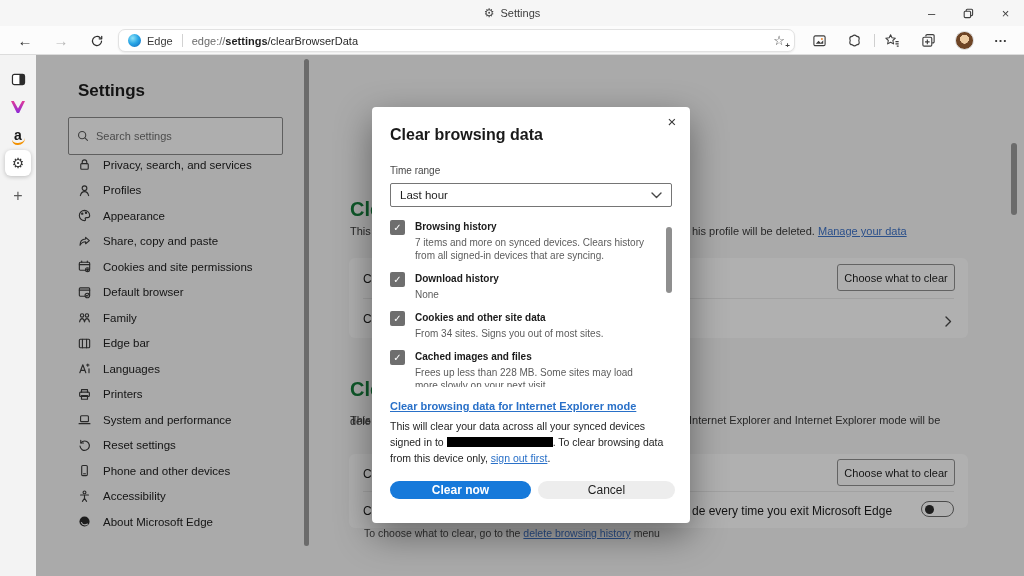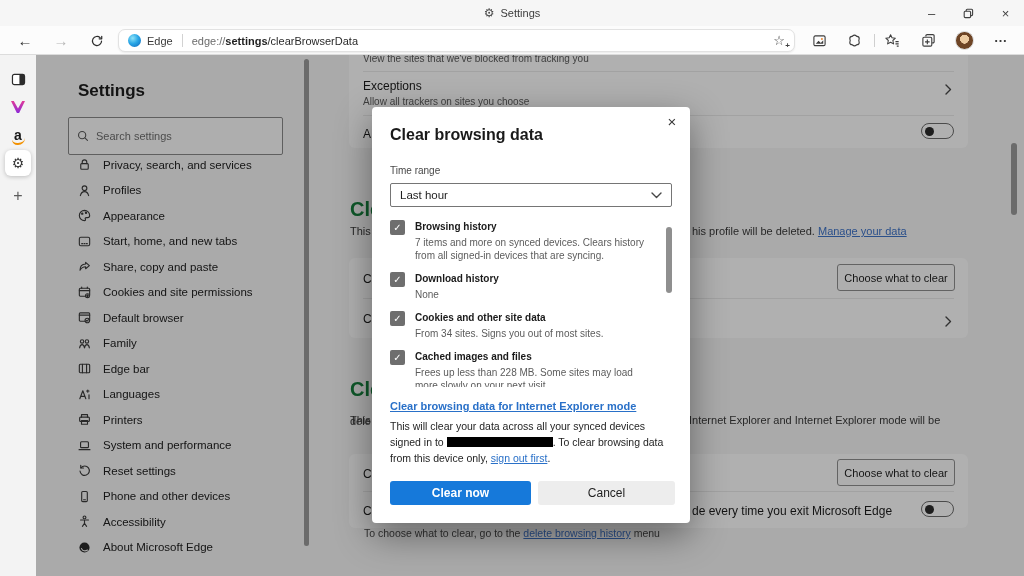--- a/index.html
+++ b/index.html
@@ -107,21 +107,21 @@
           display:flex; align-items:center; justify-content:center; margin-top:1px; }
   .ctext { margin-left:10px; }
   .clabel { font-size:10px; font-weight:700; color:#1a1a1a; line-height:15px; }
   .cdesc { font-size:10px; color:#5c5c5c; line-height:13px; margin-top:2px; width:240px; }
   .list-scroll { position:absolute; left:294px; top:120px; width:6px; height:66px; background:#8f8f8f; border-radius:3px; }
   .ie-link { position:absolute; left:18px; top:293px; font-size:11px; font-weight:700; color:#2970c8; text-decoration:underline; }
   .dlg-note { position:absolute; left:18px; top:311px; width:286px; font-size:10.5px; line-height:16px; color:#242424; }
   .redact { display:inline-block; width:106px; height:10px; background:#000; vertical-align:-1px; }
   .dlg-link { color:#2970c8; text-decoration:underline; }
   .dlg-buttons { position:absolute; left:18px; top:374px; display:flex; gap:7px; }
-  .btn { height:24px; border-radius:3px; display:flex; align-items:center; justify-content:center; font-size:12px; }
+  .btn { height:18px; border-radius:9px; display:flex; align-items:center; justify-content:center; font-size:12px; }
   .btn-primary { width:141px; background:#1679da; color:#fff; font-weight:700; }
   .btn-secondary { width:137px; background:#ededed; color:#1f1f1f; }
 </style>
 </head>
 <body>
 
 <div id="window">
 
   <div class="titlebar">
     <div class="tabtitle">
@@ -243,29 +243,20 @@
               <path d="M8 2.5a5.5 5.5 0 1 0 0 11c1 0 1.3-.7.9-1.4-.5-.9 0-1.9 1.2-1.9h1.2c1 0 2.2-.8 2.2-2.2A5.7 5.7 0 0 0 8 2.5z"></path>
               <circle cx="5.6" cy="6" r=".7"></circle>
               <circle cx="9.6" cy="5" r=".7"></circle>
             </svg>
           </span>
         <span class="nlabel">Appearance</span>
       </div>
       <div class="nav-item">
         <span class="nico">
             <svg width="15" height="15" viewBox="0 0 16 16">
-              <rect x="2.5" y="3.5" width="11" height="9" rx="1.5"></rect>
-              <path d="M5 10.3h1M7.5 10.3h1M10 10.3h1"></path>
-            </svg>
-          </span>
-        <span class="nlabel">Start, home, and new tabs</span>
-      </div>
-      <div class="nav-item">
-        <span class="nico">
-            <svg width="15" height="15" viewBox="0 0 16 16">
               <path d="M9.2 3.6l4 3.4-4 3.4V8.2C6 8.2 4.4 9.8 3.2 12c0-4.2 2.3-6.4 6-6.6z"></path>
             </svg>
           </span>
         <span class="nlabel">Share, copy and paste</span>
       </div>
       <div class="nav-item">
         <span class="nico">
             <svg width="15" height="15" viewBox="0 0 16 16">
               <rect x="2.5" y="3.5" width="11" height="8.5" rx="1"></rect>
               <path d="M2.5 6h11M5 3.5V2.2M11 3.5V2.2"></path>
@@ -366,34 +357,20 @@
               <path d="M4.8 9.2c.6 1.6 2 2.4 3.6 2.4 1 0 2-.3 2.8-.9" stroke="#f3f3f3"></path>
             </svg>
           </span>
         <span class="nlabel">About Microsoft Edge</span>
       </div>
     </div>
 
     <div class="sb-scroll"></div>
     <div class="win-scroll"></div>
 
-    <div class="card" style="top:-22px; height:115px;">
-      <div class="subtext" style="position:absolute; left:14px; top:20px;">View the sites that we've blocked from tracking you</div>
-      <div class="divline" style="top:38px;"></div>
-      <div class="rowlabel" style="position:absolute; left:14px; top:46px;">Exceptions</div>
-      <div class="subtext" style="position:absolute; left:14px; top:63px;">Allow all trackers on sites you choose</div>
-      <div class="chev" style="top:48px;"><svg width="7" height="11" viewBox="0 0 7 11">
-            <path d="M1 1l4.5 4.5L1 10"></path>
-          </svg></div>
-      <div class="divline" style="top:82px;"></div>
-      <div class="rowlabel" style="position:absolute; left:14px; top:94px;">A</div>
-      <div class="toggle" style="top:90px;">
-          <span class="knob"></span>
-        </div>
-    </div>
 
     <div class="secheading" style="left:314px; top:143px;">Cle</div>
     <div class="bodytext" style="left:314px; top:170px;">This</div>
     <div class="bodytext" style="left:656px; top:170px;"><span>his profile will be deleted. </span><span class="bglink">Manage your data</span></div>
 
     <div class="card" style="top:203px; height:80px;">
       <div class="rowlabel" style="position:absolute; left:14px; top:14px; font-weight:500;">C</div>
       <div class="choosebtn" style="top:6px;">Choose what to clear</div>
       <div class="divline" style="top:40px;"></div>
       <div class="rowlabel" style="position:absolute; left:14px; top:54px; font-weight:500;">C</div>

